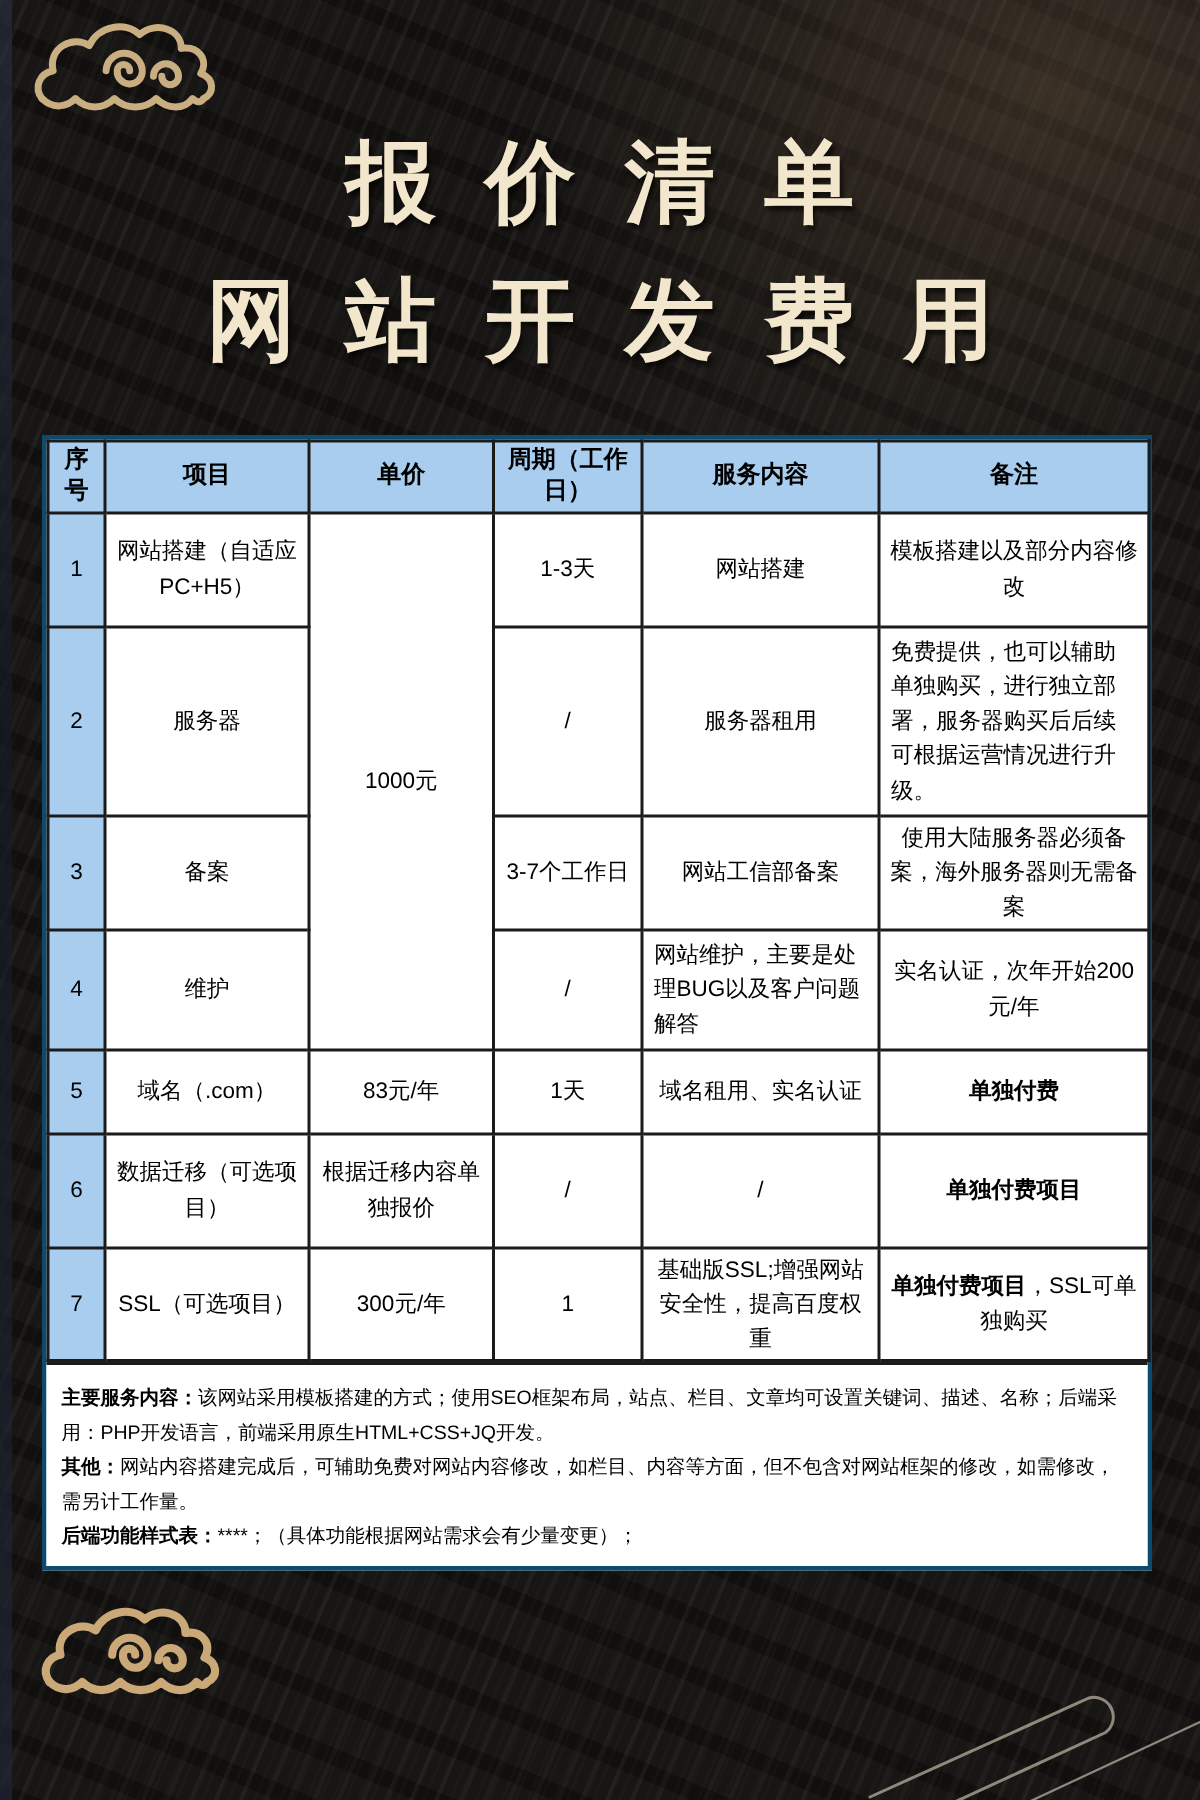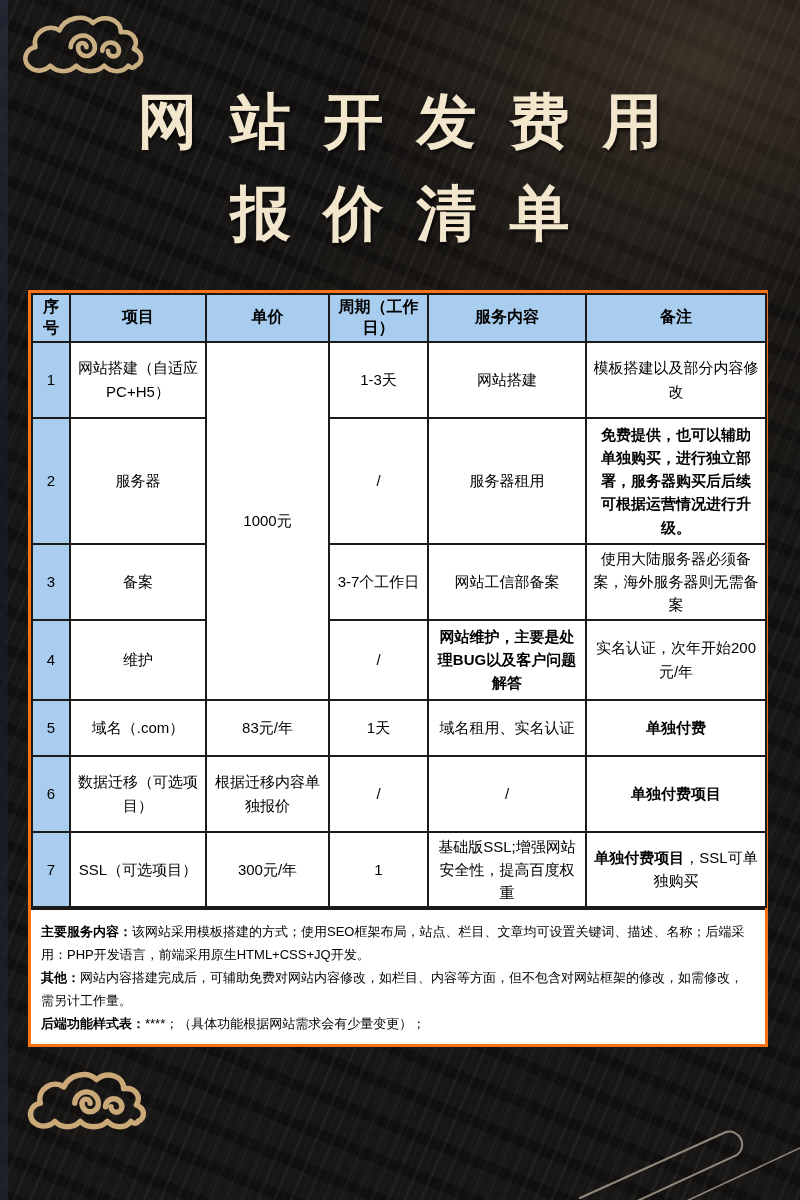--- a/index.html
+++ b/index.html
@@ -35,31 +35,31 @@
   .title{
     position:absolute;left:0;top:76px;width:800px;text-align:center;
     font-weight:900;font-size:60px;line-height:92px;
     color:#F2E7CD;
     text-shadow:2px 3px 3px rgba(0,0,0,.6);
   }
   .title .tl{letter-spacing:.55em;padding-left:.55em;white-space:nowrap;}
   
   .table-wrap{
     position:absolute;left:28px;top:290px;width:740px;box-sizing:border-box;
-    background:#fff;border:3px solid #f97316;
+    background:#fff;border:3px solid #0c4a6e;
   }
   table{border-collapse:collapse;width:100%;table-layout:fixed;}
   th,td{
     border:2px solid #1b1b1b;
     padding:2px 5px;text-align:center;vertical-align:middle;
     font-size:15px;line-height:1.55;word-break:break-word;
   }
   th{background:#A8CDEE;font-weight:700;font-size:16px;line-height:1.3;}
   td.no{background:#A8CDEE;}
-  td.left{text-align:center;padding:4px 7px;font-weight:bold;}
+  td.left{text-align:left;padding:4px 7px;}
   td b,.notes b{font-weight:700;}
   tr.h-hd{height:44px}
   tr.h1{height:76px}
   tr.h2{height:116px}
   tr.h3{height:76px}
   tr.h4{height:76px}
   tr.h5{height:56px}
   tr.h6{height:76px}
   tr.h7{height:59px}
   .notes{
@@ -78,22 +78,22 @@
   <svg class="cloud top" viewBox="0 0 160 84">
     <g stroke="#C9AE82" stroke-width="5">
       <path d="M10 60 C4 52 8 42 18 40 C14 24 32 14 44 22 C50 8 70 4 80 14 C92 4 110 10 110 24 C122 22 130 32 124 42 C134 46 134 56 126 60"></path>
       <path d="M10 60 C18 68 28 66 34 60 C42 68 54 68 62 60 C70 68 84 68 92 60 C100 68 112 68 118 60 C121 63 124 63 126 60"></path>
       <path d="M56 40 a13 13 0 1 1 26 1 a9 9 0 1 1 -18 -1 a4.5 4.5 0 0 1 9 0"></path>
       <path d="M90 44 a9 9 0 1 1 18 0 a6 6 0 1 1 -12 0"></path>
     </g>
   </svg>
 
   <div class="title">
+    <div class="tl">报价清单</div>
     <div class="tl">网站开发费用</div>
-    <div class="tl">报价清单</div>
   </div>
 
   <div class="table-wrap">
     <table>
       <colgroup>
         <col style="width:38px">
           <col style="width:136px">
           <col style="width:123px">
         <col style="width:99px">
           <col style="width:158px">

